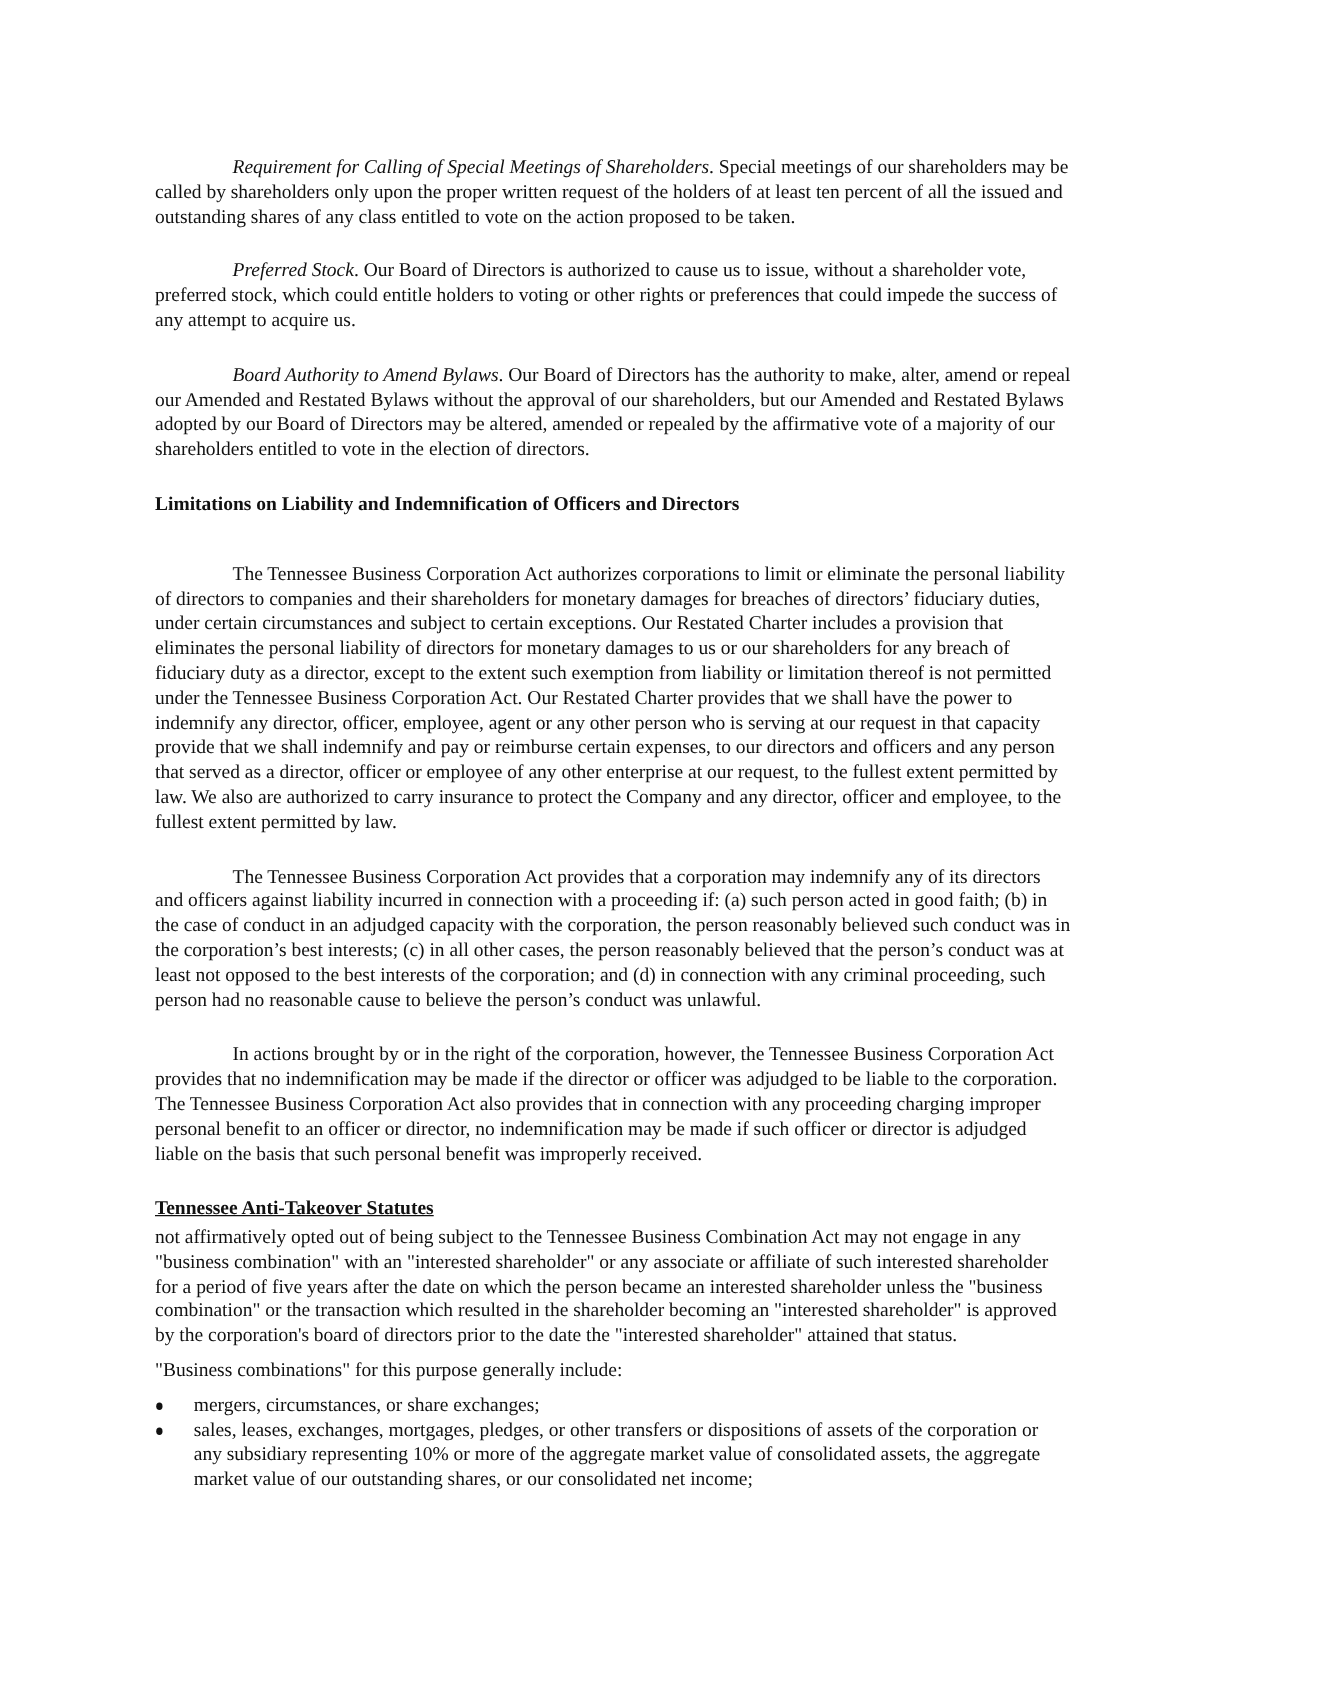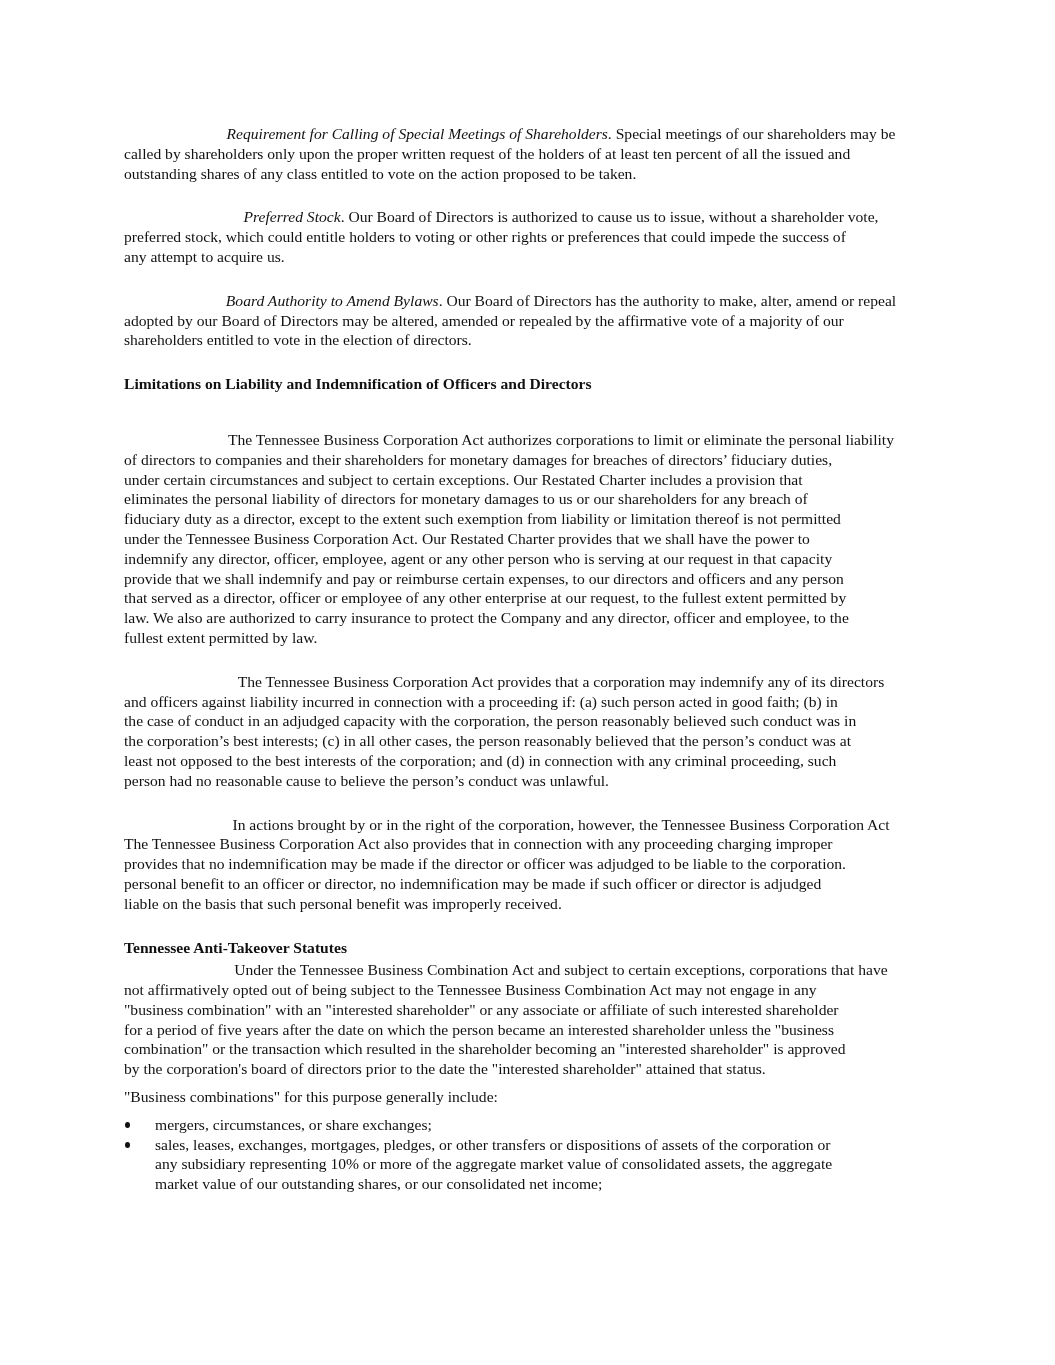--- a/index.html
+++ b/index.html
@@ -1,23 +1,23 @@
 <!DOCTYPE html>
 <html><head>
   <meta charset="utf-8">
   <style>
     html, body { margin: 0; padding: 0; background: #ffffff; }
     body { width: 1055px; height: 1365px; position: relative; overflow: hidden;
       font-family: "Liberation Serif", serif; color: #111111; font-size: 15.6px; }
     .page { position: absolute; left: 124px; top: 124px; width: 812px; }
     .line { display: block; height: 19.8px; line-height: 19.8px; white-space: nowrap; }
-    .indent { padding-left: 62px; text-align: center; }
+    .indent { padding-left: 62px; }
     .para { margin-bottom: 24px; }
     .heading { font-weight: bold; height: 19.8px; line-height: 19.8px; margin-bottom: 36px; display:block; }
-    .heading.tight { margin-bottom: 3px; }
+    .heading.tight { margin-bottom: 3px; text-decoration: underline; }
     .para.small-gap { margin-bottom: 8px; }
     em { font-style: italic; }
     .bullet-item { position: relative; padding-left: 31px; margin-bottom: 0; }
     .bullet { position: absolute; left: 0; top: 0; width: 12px; line-height: 19.8px; height:19.8px; }
     .bullet::before { content: ""; position: absolute; left: 1px; top: 7px; width: 5px; height: 6px; border-radius: 50%; background: #111; }
   </style>
 </head>
 <body>
 
 <div class="page">
@@ -29,20 +29,21 @@
   </div>
 
   <div class="para">
     <span class="line indent"><em>Preferred Stock</em><span>. Our Board of Directors is authorized to cause us to issue, without a shareholder vote,</span></span>
     <span class="line">preferred stock, which could entitle holders to voting or other rights or preferences that could impede the success of</span>
     <span class="line">any attempt to acquire us.</span>
   </div>
 
   <div class="para">
     <span class="line indent"><em>Board Authority to Amend Bylaws</em><span>. Our Board of Directors has the authority to make, alter, amend or repeal</span></span>
+    <span class="line">our Amended and Restated Bylaws without the approval of our shareholders, but our Amended and Restated Bylaws</span>
     <span class="line">adopted by our Board of Directors may be altered, amended or repealed by the affirmative vote of a majority of our</span>
     <span class="line">shareholders entitled to vote in the election of directors.</span>
   </div>
 
   <div class="heading">Limitations on Liability and Indemnification of Officers and Directors</div>
 
   <div class="para">
     <span class="line indent">The Tennessee Business Corporation Act authorizes corporations to limit or eliminate the personal liability</span>
     <span class="line">of directors to companies and their shareholders for monetary damages for breaches of directors’ fiduciary duties,</span>
     <span class="line">under certain circumstances and subject to certain exceptions. Our Restated Charter includes a provision that</span>
@@ -60,30 +61,29 @@
     <span class="line indent">The Tennessee Business Corporation Act provides that a corporation may indemnify any of its directors</span>
     <span class="line">and officers against liability incurred in connection with a proceeding if: (a) such person acted in good faith; (b) in</span>
     <span class="line">the case of conduct in an adjudged capacity with the corporation, the person reasonably believed such conduct was in</span>
     <span class="line">the corporation’s best interests; (c) in all other cases, the person reasonably believed that the person’s conduct was at</span>
     <span class="line">least not opposed to the best interests of the corporation; and (d) in connection with any criminal proceeding, such</span>
     <span class="line">person had no reasonable cause to believe the person’s conduct was unlawful.</span>
   </div>
 
   <div class="para">
     <span class="line indent">In actions brought by or in the right of the corporation, however, the Tennessee Business Corporation Act</span>
+    <span class="line">provides that no indemnification may be made if the director or officer was adjudged to be liable to the corporation.</span>
     <span class="line">The Tennessee Business Corporation Act also provides that in connection with any proceeding charging improper</span>
-    <span class="line">provides that no indemnification may be made if the director or officer was adjudged to be liable to the corporation.</span>
     <span class="line">personal benefit to an officer or director, no indemnification may be made if such officer or director is adjudged</span>
     <span class="line">liable on the basis that such personal benefit was improperly received.</span>
   </div>
 
   <div class="heading tight">Tennessee Anti-Takeover Statutes</div>
 
   <div class="para small-gap">
-    <span class="line indent">Under the Tennessee Business Combination Act and subject to certain exceptions, corporations that have</span>
     <span class="line">not affirmatively opted out of being subject to the Tennessee Business Combination Act may not engage in any</span>
     <span class="line">"business combination" with an "interested shareholder" or any associate or affiliate of such interested shareholder</span>
     <span class="line">for a period of five years after the date on which the person became an interested shareholder unless the "business</span>
     <span class="line">combination" or the transaction which resulted in the shareholder becoming an "interested shareholder" is approved</span>
     <span class="line">by the corporation's board of directors prior to the date the "interested shareholder" attained that status.</span>
   </div>
 
   <div class="para small-gap">
     <span class="line">"Business combinations" for this purpose generally include:</span>
   </div>

